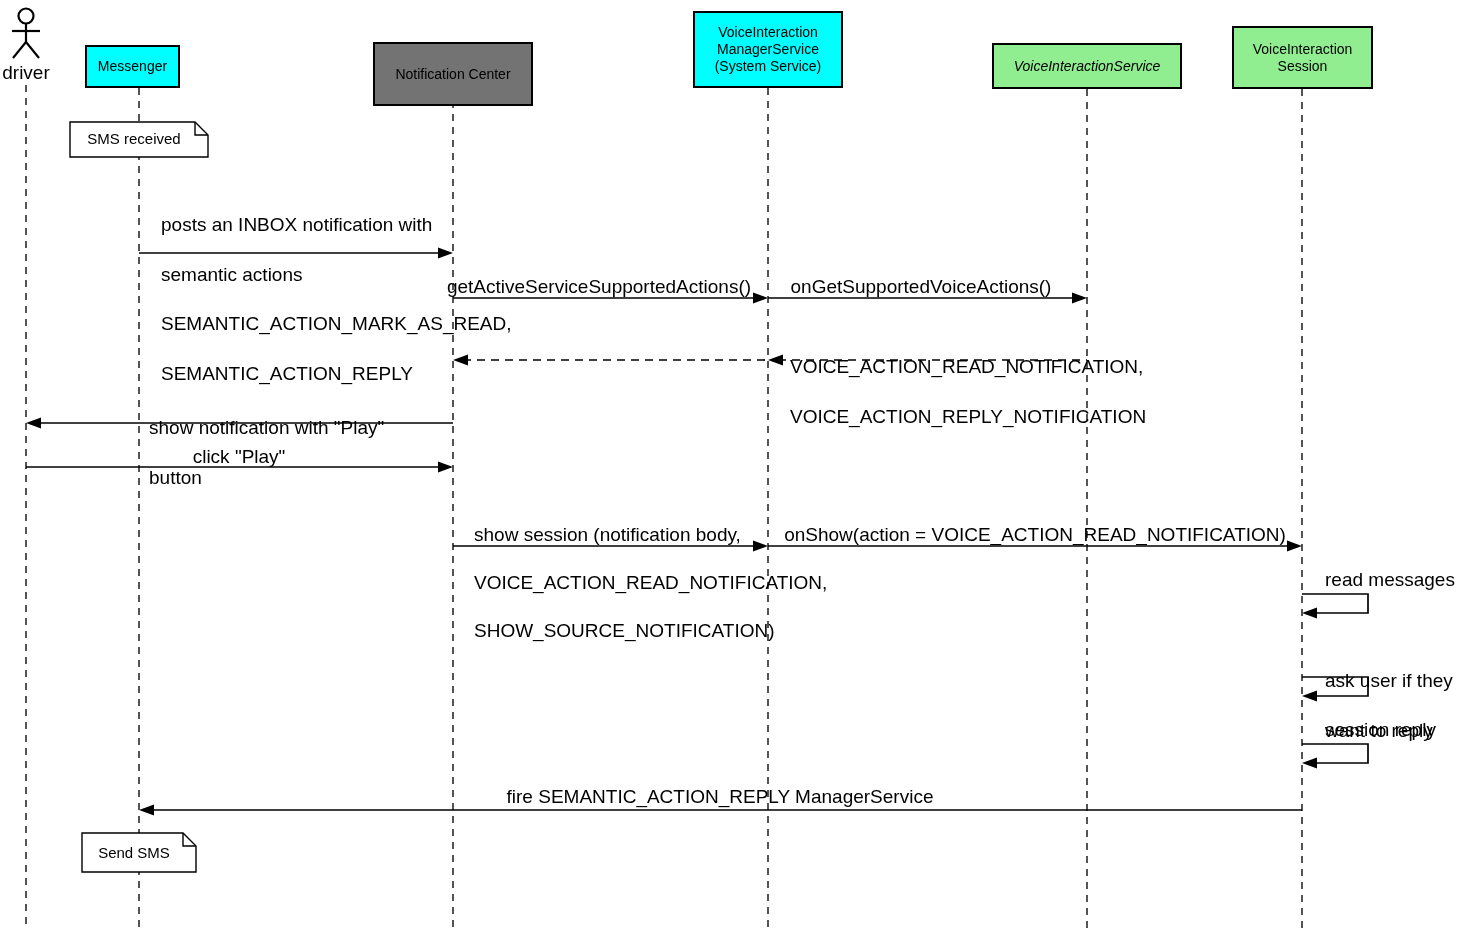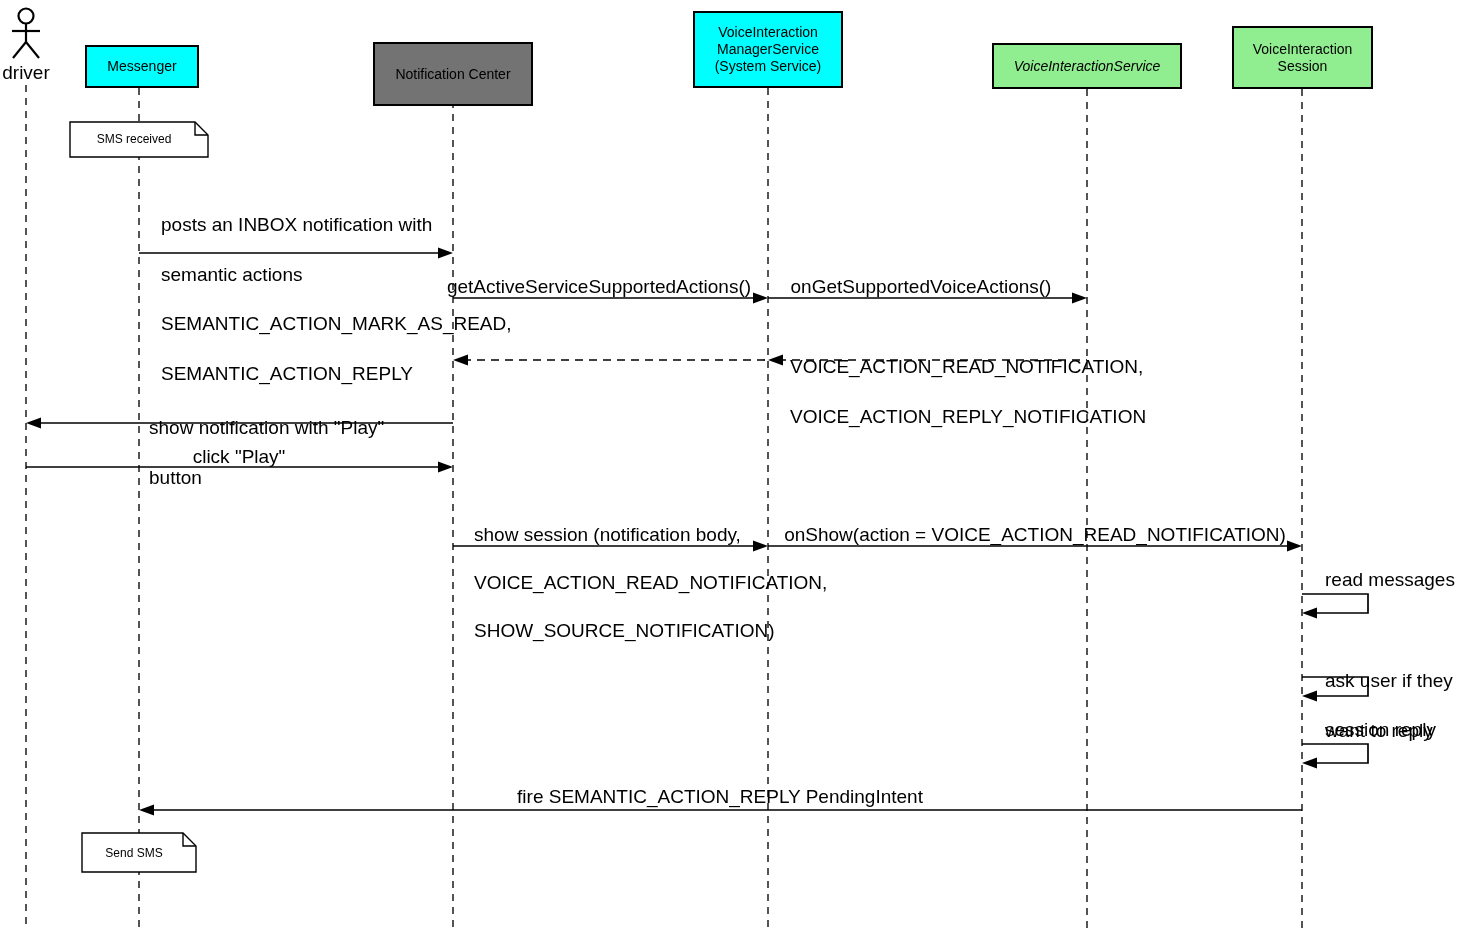--- a/index.html
+++ b/index.html
@@ -9,21 +9,21 @@
   }
   .layer { position:absolute; left:0; top:0; }
   .participant {
     position:absolute; box-sizing:border-box; border:2.5px solid #000;
     display:flex; flex-direction:column; align-items:center; justify-content:center;
     font-size:14px; line-height:17px; text-align:center;
   }
   .lbl { position:absolute; font-size:19px; line-height:16.5px; white-space:pre; }
   .lbl.c { transform:translateX(-50%); text-align:center; }
   .note-text {
-    position:absolute; font-size:12px; text-align:center; line-height:16px;
+    position:absolute; font-size:15px; text-align:center; line-height:16px;
   }
 </style>
 </head>
 <body>
 
 <div class="canvas">
 
   <svg class="layer" width="1457" height="929" viewBox="0 0 1457 929">
 
     <g stroke="#1c1c1c" stroke-width="1.5" stroke-dasharray="7 6">
@@ -115,21 +115,21 @@
 
       <g>
         <line x1="149" y1="810" x2="1302" y2="810"></line>
         <polygon points="139,810 154,804.5 154,815.5" fill="#000" stroke="none"></polygon>
       </g>
     </g>
   </svg>
 
   <div class="lbl c" style="left:26px; top:65px;">driver</div>
 
-  <div class="participant" style="left: 85px; top: 45px; width: 114px; height: 43px; background: rgb(0, 255, 255);">
+  <div class="participant" style="left: 85px; top: 45px; width: 95px; height: 43px; background: rgb(0, 255, 255);">
     <div>Messenger</div>
   </div>
   <div class="participant" style="left: 373px; top: 42px; width: 160px; height: 64px; background: #737373;">
     <div>Notification Center</div>
   </div>
   <div class="participant" style="left: 693px; top: 11px; width: 150px; height: 77px; background: rgb(0, 255, 255);">
     <div>VoiceInteraction</div>
     <div>ManagerService</div>
     <div>(System Service)</div>
   </div>
@@ -177,15 +177,15 @@
 
   <div class="lbl" style="left:1325px; top:572px;">read messages out</div>
 
   <div class="lbl" style="left:1325px; top:640px;">
     <div>ask user if they</div>
     <div>want to reply</div>
   </div>
 
   <div class="lbl" style="left:1325px; top:722px;">session reply</div>
 
-  <div class="lbl c" style="left:720px; top:789px;">fire SEMANTIC_ACTION_REPLY PendingIntent</div>
+  <div class="lbl c" style="left:720px; top:789px;">fire SEMANTIC_ACTION_REPLY ManagerService</div>
 
 </div>
 
 </body></html>

